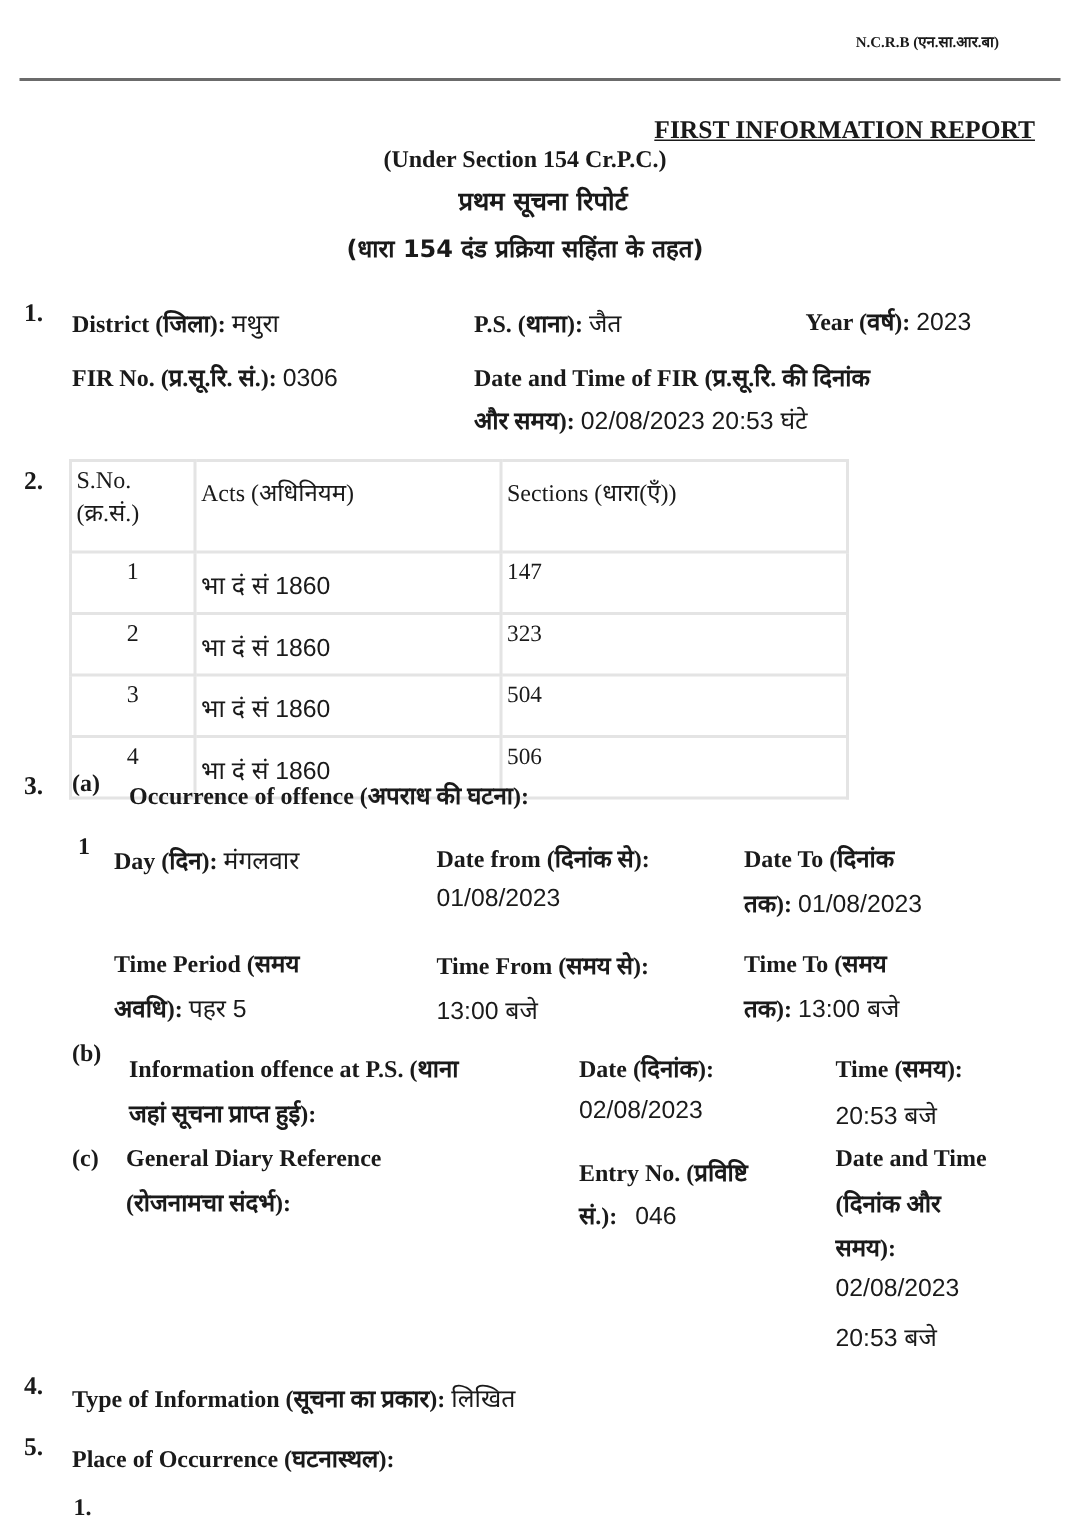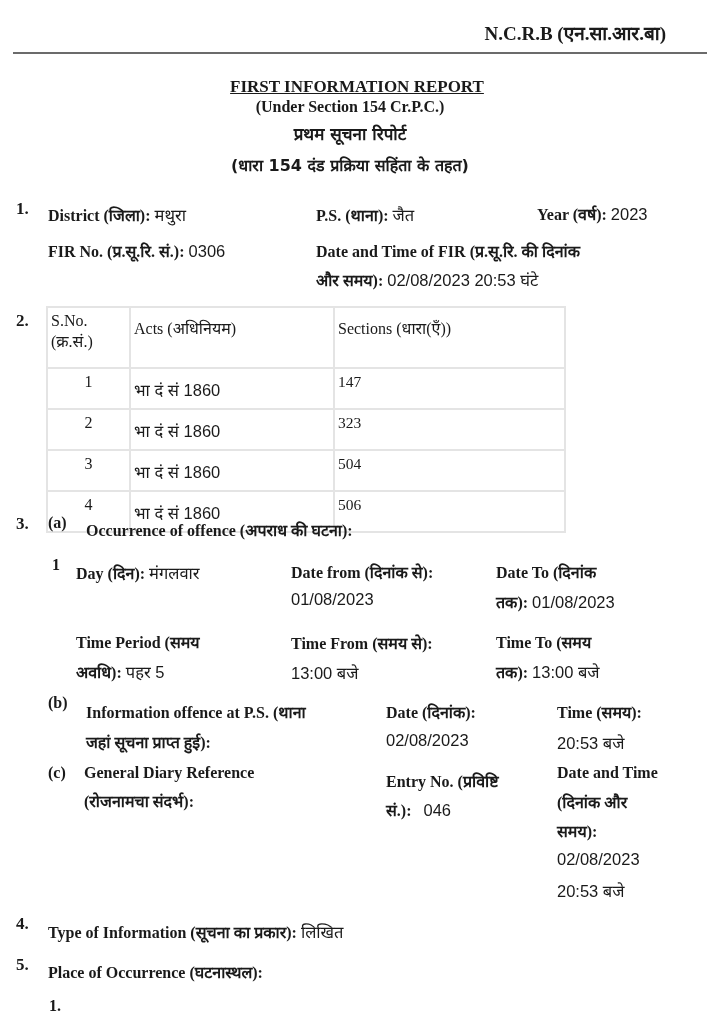--- a/index.html
+++ b/index.html
@@ -7,26 +7,26 @@
     width: 718px; height: 1024px; position: relative; overflow: hidden;
     color: #1a1a1a;
     font-family: "Liberation Serif", "DejaVu Serif", serif;
   }
   .abs { position: absolute; white-space: nowrap; }
   .lbl { font-family: "Liberation Serif", "DejaVu Serif", serif; font-weight: bold; font-size: 16px; }
   .val { font-family: "Liberation Sans", "DejaVu Sans", sans-serif; font-size: 16.5px; font-weight: normal; }
   .num { font-family: "Liberation Serif", serif; font-weight: bold; font-size: 17px; }
   .sub { font-family: "Liberation Serif", serif; font-weight: bold; font-size: 16px; }
 
-  .ncrb { top: 20px; right: 52px; font-size: 19px; font-weight: bold; }
+  .ncrb { top: 20px; right: 52px; font-size: 10px; font-weight: bold; }
   .rule { position: absolute; left: 13px; top: 52px; width: 694px; height: 2px; background: #6b6b6b; }
 
-  .title-en { top: 77px; left: 12px; width: 690px; text-align: center; font-weight: bold; font-size: 17px; text-decoration: underline; }
+  .title-en { top: 77px; left: 0; width: 690px; text-align: right; font-weight: bold; font-size: 17px; text-decoration: underline; }
   .title-sub { top: 98px; left: 0; width: 700px; text-align: center; font-weight: bold; font-size: 16px; font-family: Liberation Serif, serif; }
-  .title-hi { top: 122px; left: 0; width: 700px; text-align: center; font-weight: bold; font-size: 17px; font-family: "DejaVu Sans", sans-serif; }
+  .title-hi { top: 122px; left: 0; width: 700px; text-align: center; font-weight: bold; font-size: 17px; font-family: "DejaVu Sans", sans-serif; padding-left: 12px; }
   .title-hi2 { top: 154px; left: 0; width: 700px; text-align: center; font-weight: bold; font-size: 16px; font-family: "DejaVu Sans", sans-serif; }
 
   table.acts {
     position: absolute; left: 46px; top: 306px; width: 520px;
     border-collapse: collapse;
   }
   table.acts td, table.acts th {
     border: 2px solid #e4e4e4; vertical-align: top; text-align: left;
     padding: 4px 3px 2px 3px; font-weight: normal;
   }

